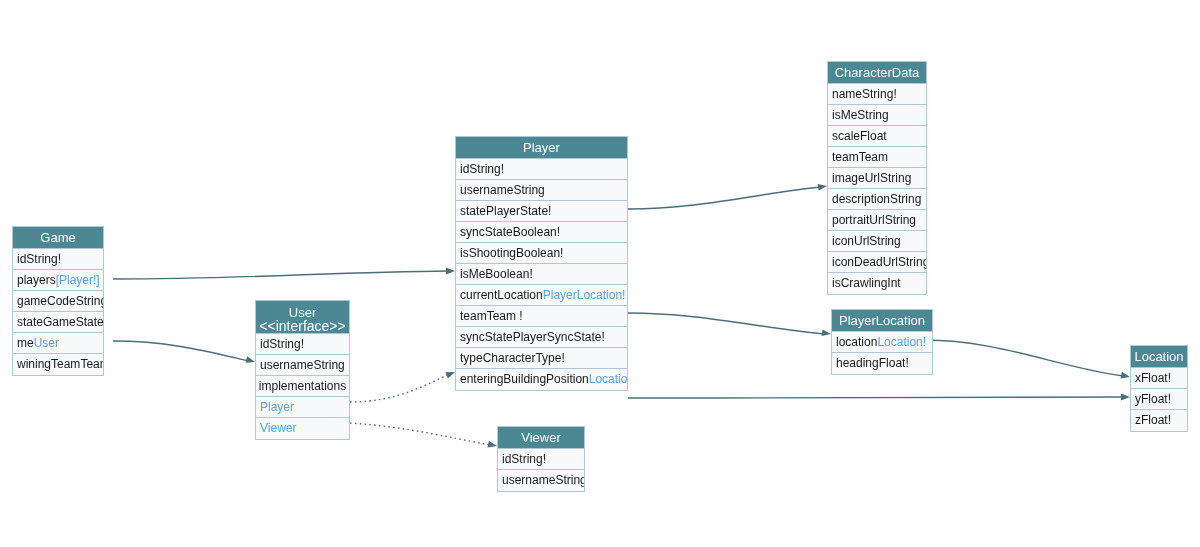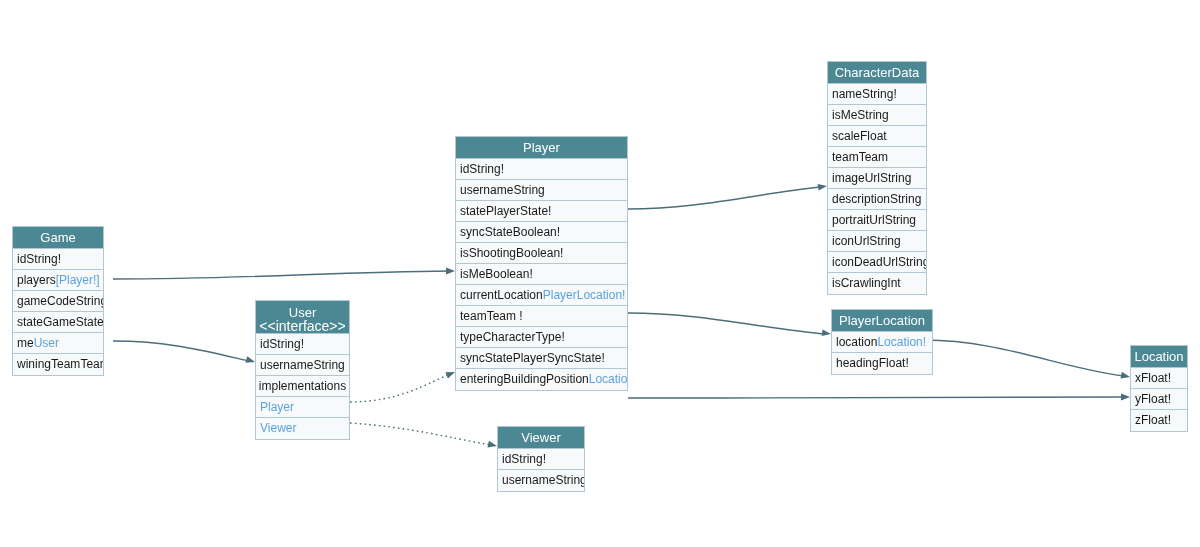--- a/index.html
+++ b/index.html
@@ -194,26 +194,26 @@
         </div>
         <div class="field-row">
           <span class="field-name">currentLocation</span>
           <span class="field-type link">PlayerLocation!</span>
         </div>
         <div class="field-row">
           <span class="field-name">team</span>
           <span class="field-type">Team !</span>
         </div>
         <div class="field-row">
+          <span class="field-name">syncState</span>
+          <span class="field-type">PlayerSyncState!</span>
+        </div>
+        <div class="field-row">
           <span class="field-name">type</span>
           <span class="field-type">CharacterType!</span>
-        </div>
-        <div class="field-row">
-          <span class="field-name">syncState</span>
-          <span class="field-type">PlayerSyncState!</span>
         </div>
         <div class="field-row">
           <span class="field-name">enteringBuildingPosition</span>
           <span class="field-type link">Location</span>
         </div>
       </div>
       <div class="entity" style="left: 497px; top: 426px; width: 88px;">
         <div class="entity-header">Viewer</div>
         <div class="field-row">
           <span class="field-name">id</span>

